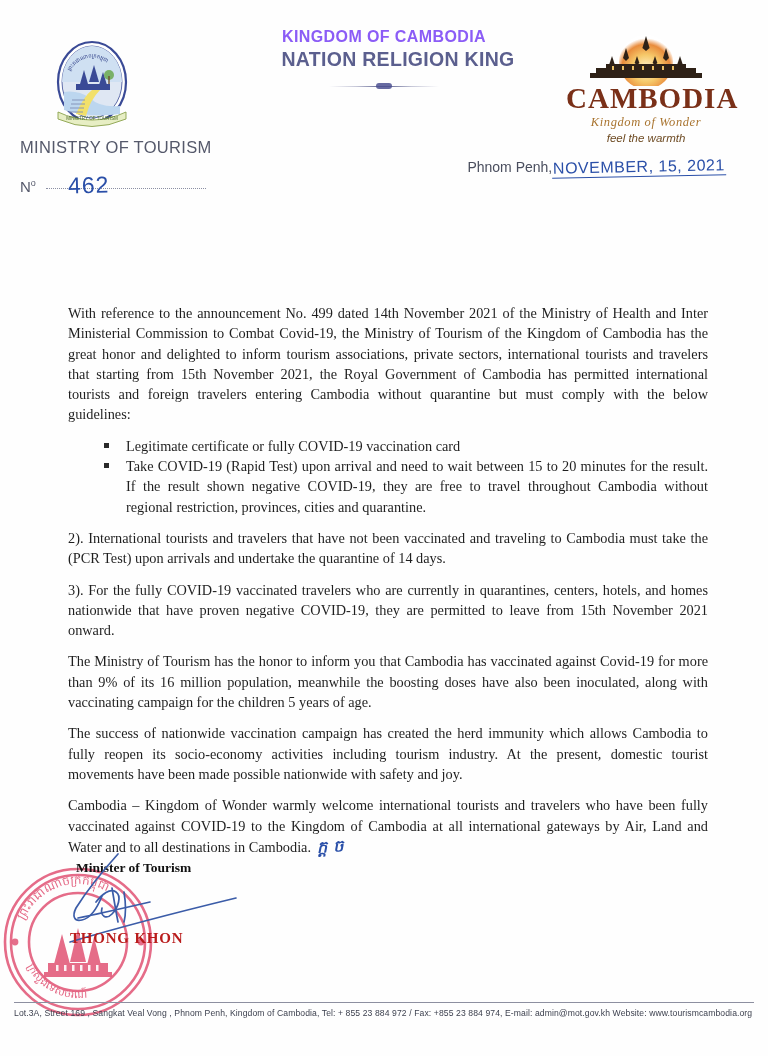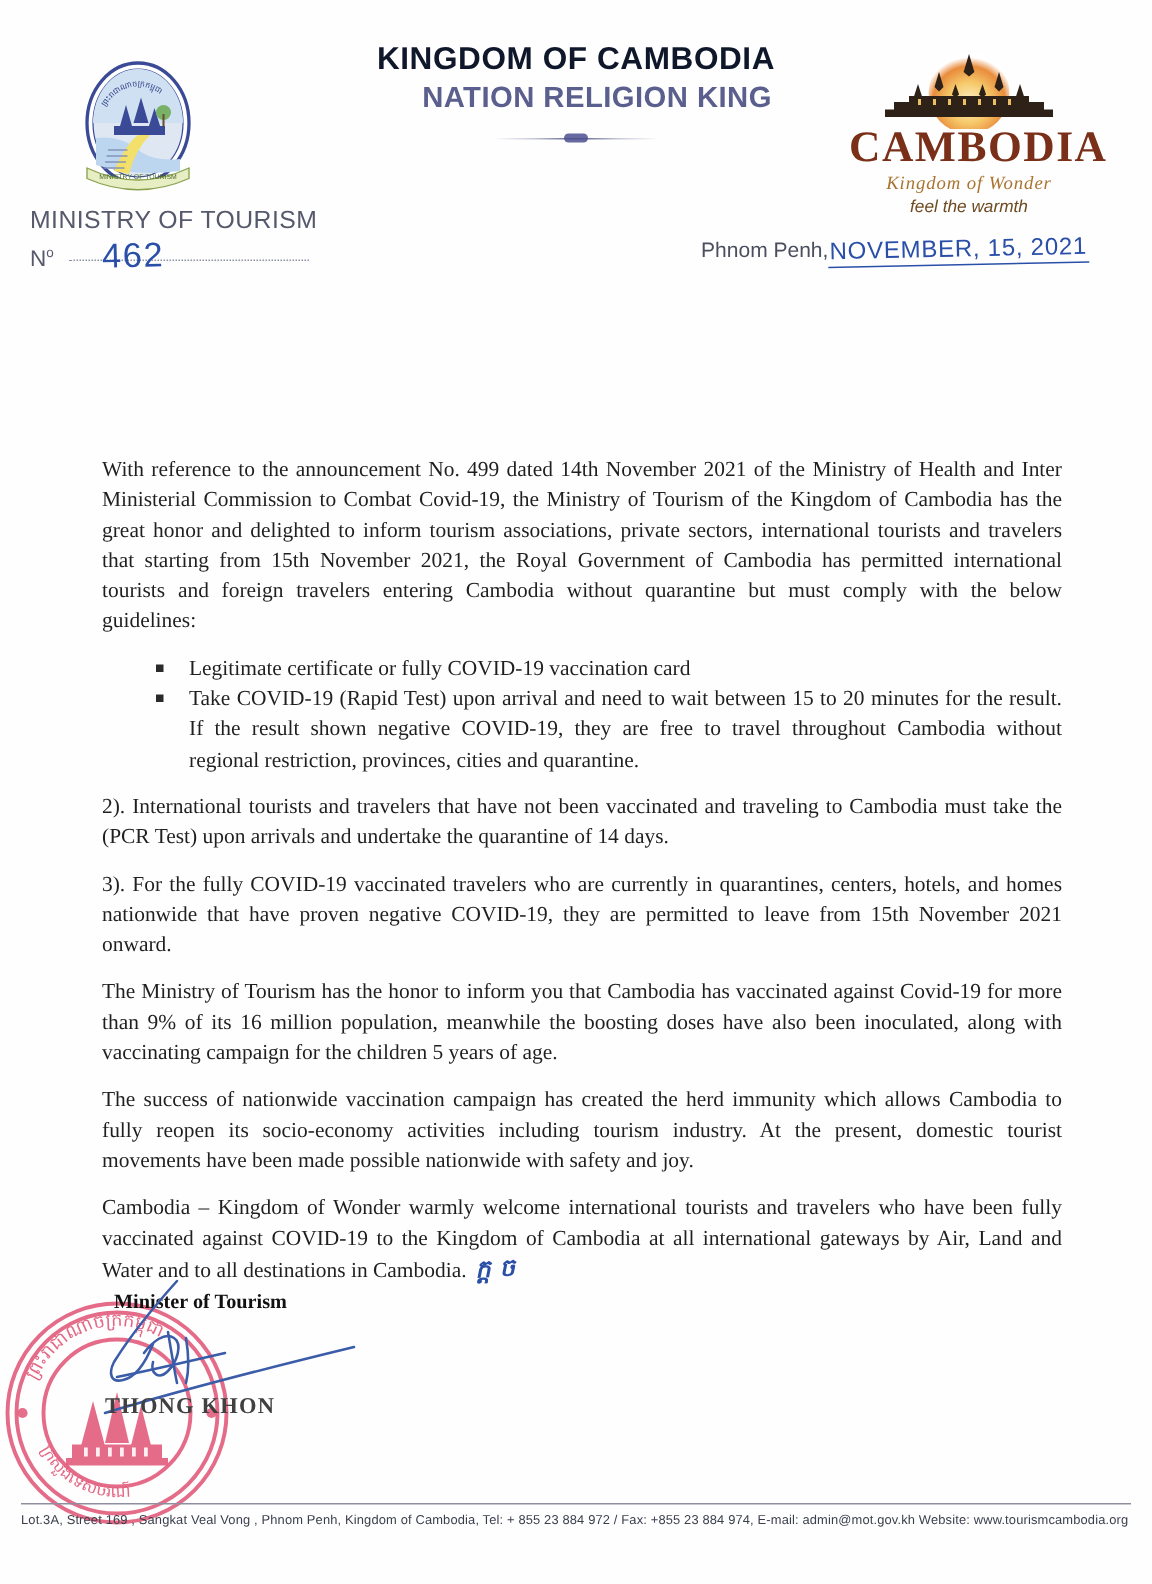--- a/index.html
+++ b/index.html
@@ -39,24 +39,24 @@
 
   .kingdom-title {
     position: absolute;
     left: 0;
     right: 0;
     top: 28px;
     text-align: center;
   }
   .kingdom-title .line1 {
     font-family: "Liberation Sans", sans-serif;
-    font-size: 21px;
+    font-size: 16px;
     font-weight: bold;
     letter-spacing: 0.4px;
-    color: #0f172a;
+    color: #8b5cf6;
     line-height: 1.18;
   }
   .kingdom-title .line2 {
     font-family: "Liberation Sans", sans-serif;
     font-size: 19.5px;
     font-weight: bold;
     letter-spacing: 0.3px;
     color: #5b5f8e;
     line-height: 1.3;
     padding-left: 28px;
@@ -127,21 +127,21 @@
     width: 300px;
   }
   .ref-block .ministry {
     font-family: "Liberation Sans", sans-serif;
     font-size: 16.5px;
     color: #55596b;
     letter-spacing: 0.3px;
   }
   .ref-line {
     position: relative;
-    margin-top: 3px;
+    margin-top: 18px;
     height: 22px;
     font-family: "Liberation Sans", sans-serif;
     font-size: 15px;
     color: #55596b;
   }
   .ref-line .no {
     position: absolute;
     left: 0;
     top: 3px;
   }
@@ -267,21 +267,21 @@
     color: #111;
   }
   .sig-name {
     position: absolute;
     left: 70px;
     top: 78px;
     font-family: "Liberation Serif", serif;
     font-weight: bold;
     font-size: 15px;
     letter-spacing: 0.8px;
-    color: #404040;
+    color: #b91c1c;
   }
   .official-stamp {
     position: absolute;
     left: 2px;
     top: 14px;
     width: 152px;
     height: 152px;
   }
   .sig-scribble {
     position: absolute;

